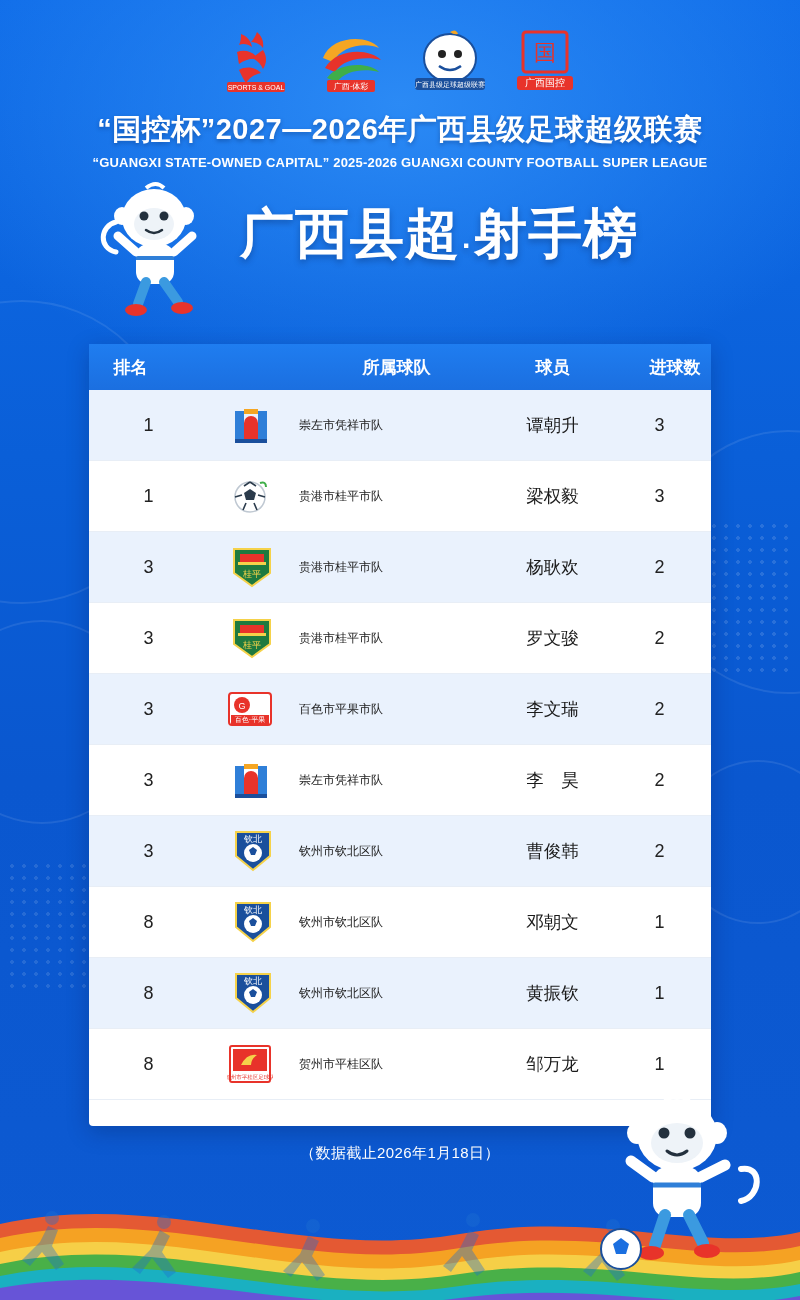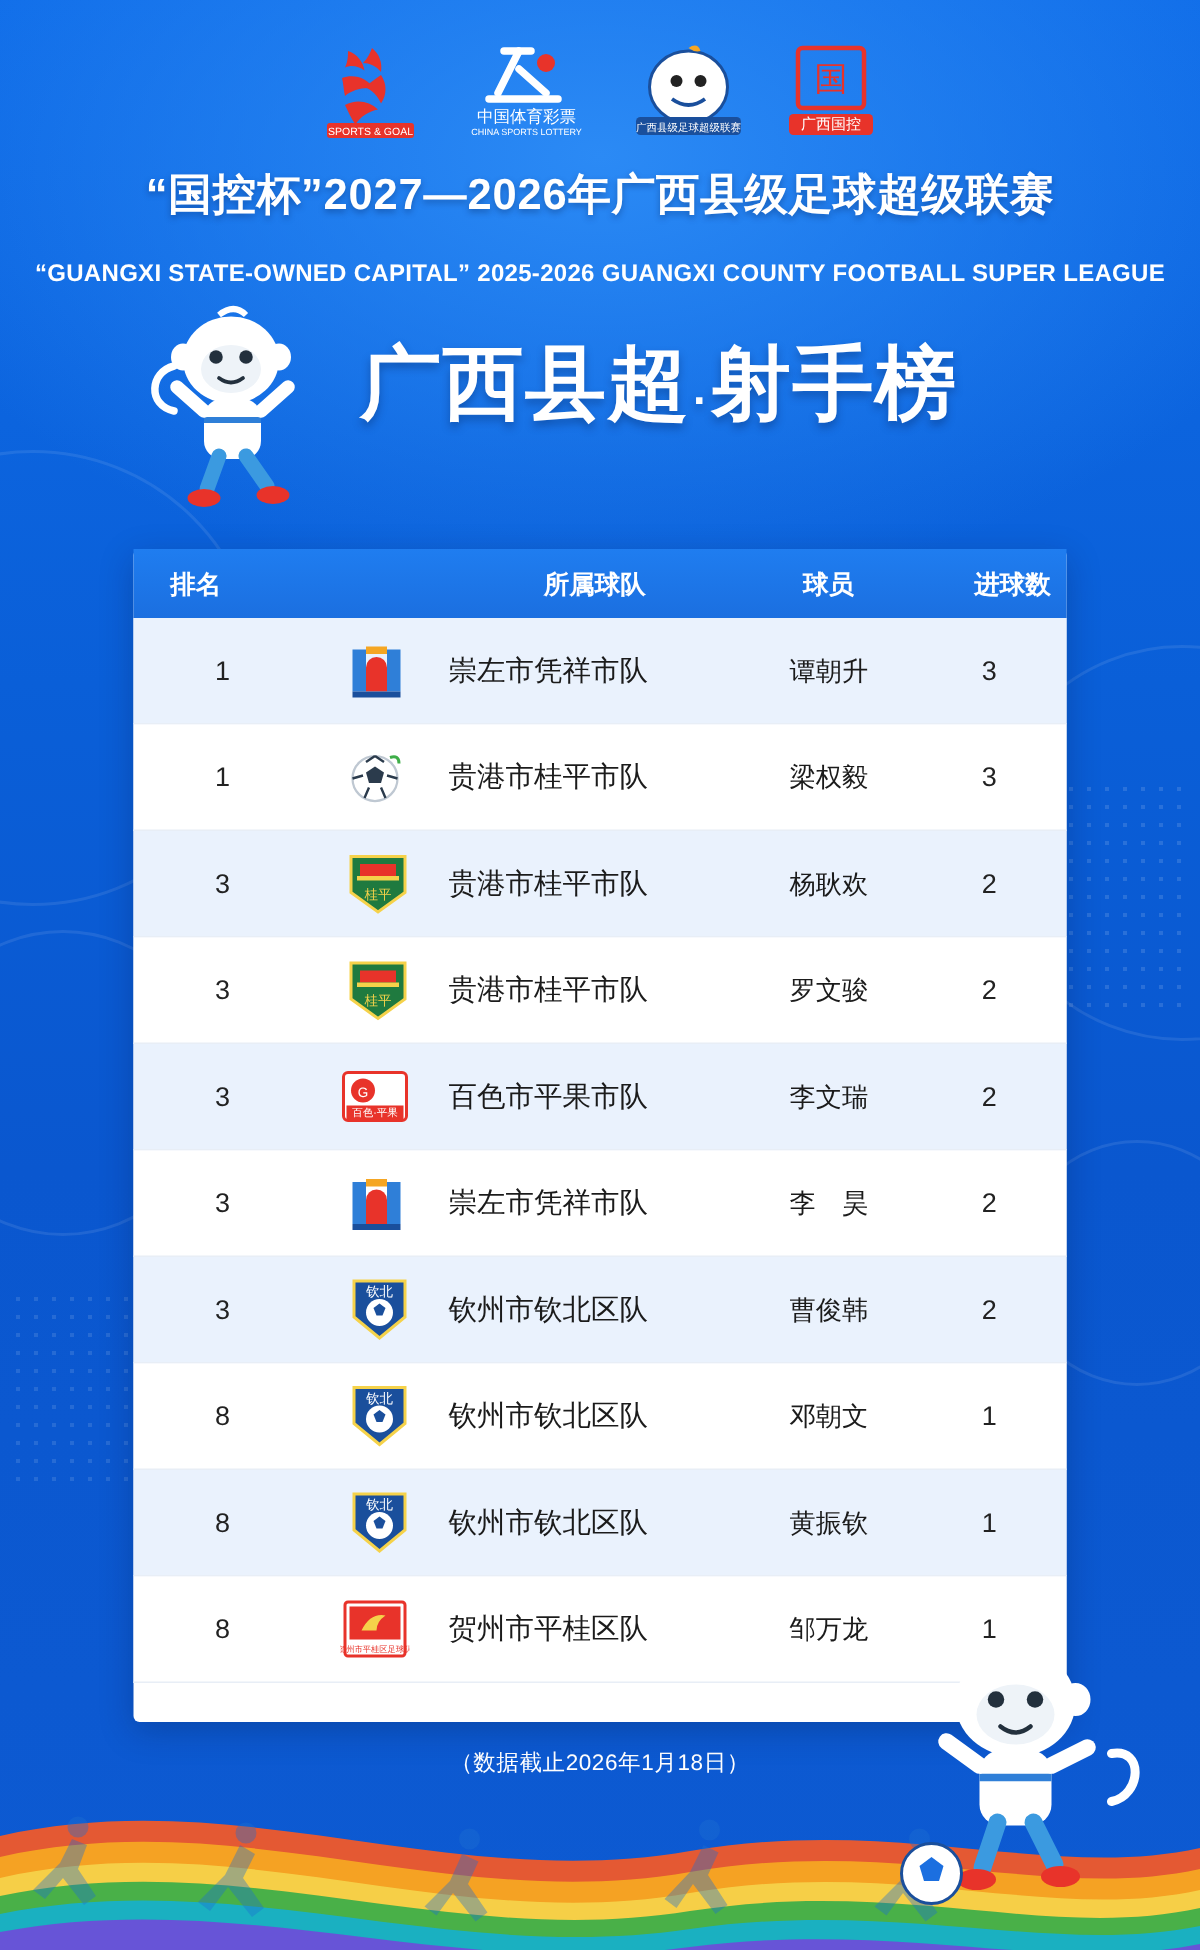--- a/index.html
+++ b/index.html
@@ -73,22 +73,22 @@
     margin-top: 6px;
   }
   .title-cn {
     font-size: 29px;
     font-weight: bold;
     color: #ffffff;
     letter-spacing: .5px;
     text-shadow: 0 2px 4px rgba(0,30,80,.35);
   }
   .title-en {
-    margin-top: 24px;
-    font-size: 16px;
+    margin-top: 5px;
+    font-size: 13px;
     font-weight: bold;
     color: #ffffff;
     letter-spacing: .2px;
   }
 
   
   .headline-row {
     position: relative;
     height: 150px;
     margin-top: 14px;
@@ -150,21 +150,21 @@
     align-items: center;
     height: 70px;
     font-size: 17px;
     color: #1a1a1a;
     border-bottom: 1px solid #e8eef6;
   }
   .row.odd  { background: #eaf2fd; }
   .row.even { background: #ffffff; }
   .row .c-rank { font-size: 18px; color: #222; }
   .row .c-goals { font-size: 18px; color: #222; }
-  .row .c-team { font-size: 19px; color: #1b1b1b; }
+  .row .c-team { font-size: 12px; color: #1b1b1b; }
   .row .c-player { font-size: 17.5px; color: #1b1b1b; }
 
   .badge {
     width: 46px; height: 46px;
     margin: 0 auto;
     display: flex; align-items: center; justify-content: flex-end;
   }
 
   .footnote {
     text-align: center;
@@ -218,34 +218,30 @@
           <path d="M38 4 c5 4 7 10 6 16 c-3 -4 -8 -6 -12 -6 c3 -3 5 -7 6 -10z"></path>
           <path d="M18 24 c8 -3 17 0 21 7 c-7 -1 -14 1 -19 5 c-1 -4 -1 -8 -2 -12z"></path>
           <path d="M44 22 c4 6 4 13 0 19 c-2 -5 -6 -9 -11 -11 c4 -3 8 -6 11 -8z"></path>
           <path d="M20 42 c7 -4 16 -3 22 3 c-6 1 -12 5 -15 10 c-3 -4 -5 -9 -7 -13z"></path>
         </g>
         <rect x="8" y="54" width="58" height="10" rx="2" fill="#e8332a"></rect>
         <text x="37" y="62" font-size="7" fill="#fff" text-anchor="middle" font-family="Liberation Sans, sans-serif">SPORTS &amp; GOAL</text>
       </svg>
     </div>
 
+
     <div class="logo">
-      <svg width="98" height="66" viewBox="0 0 98 66">
-        <g stroke="#ffffff" stroke-width="5" fill="none" stroke-linecap="round">
-          <path d="M34 6 L52 6"></path>
-          <path d="M44 6 L30 34"></path>
-          <path d="M44 18 L62 34"></path>
-          <path d="M24 38 L70 38"></path>
-        </g>
-        <circle cx="62" cy="14" r="6" fill="#e8332a"></circle>
-        <text x="49" y="53" font-size="11" fill="#fff" text-anchor="middle" font-family="Liberation Sans, sans-serif">中国体育彩票</text>
-        <text x="49" y="62" font-size="6" fill="#fff" text-anchor="middle" font-family="Liberation Sans, sans-serif">CHINA SPORTS LOTTERY</text>
+      <svg width="80" height="66" viewBox="0 0 80 66">
+        <path d="M12 30 C20 8 56 6 68 20 C54 14 30 18 22 34 Z" fill="#f5a623"></path>
+        <path d="M14 40 C26 20 58 20 70 32 C56 28 32 30 24 44 Z" fill="#e8332a"></path>
+        <path d="M16 50 C28 34 58 34 68 44 C54 40 34 42 26 54 Z" fill="#3fae49"></path>
+        <rect x="16" y="52" width="48" height="12" rx="2" fill="#e8332a"></rect>
+        <text x="40" y="61" font-size="8" fill="#fff" text-anchor="middle" font-family="Liberation Sans, sans-serif">广西·体彩</text>
       </svg>
     </div>
-
 
     <div class="logo">
       <svg width="82" height="66" viewBox="0 0 82 66">
         <ellipse cx="41" cy="30" rx="26" ry="24" fill="#ffffff" stroke="#1a4f9c" stroke-width="2"></ellipse>
         <circle cx="33" cy="26" r="4" fill="#222"></circle>
         <circle cx="49" cy="26" r="4" fill="#222"></circle>
         <path d="M30 38 Q41 46 52 38" stroke="#1a4f9c" stroke-width="2.5" fill="none"></path>
         <path d="M41 4 q6 -4 8 2 q-4 1 -8 -2z" fill="#f5a623"></path>
         <rect x="6" y="50" width="70" height="12" rx="3" fill="#1a4f9c"></rect>
         <text x="41" y="59" font-size="7" fill="#fff" text-anchor="middle" font-family="Liberation Sans, sans-serif">广西县级足球超级联赛</text>

